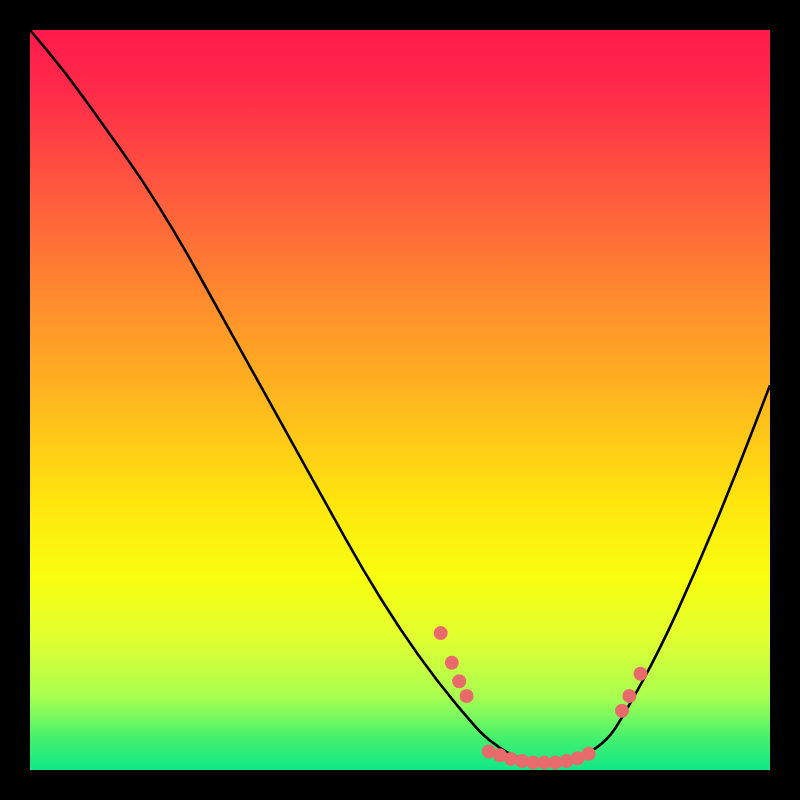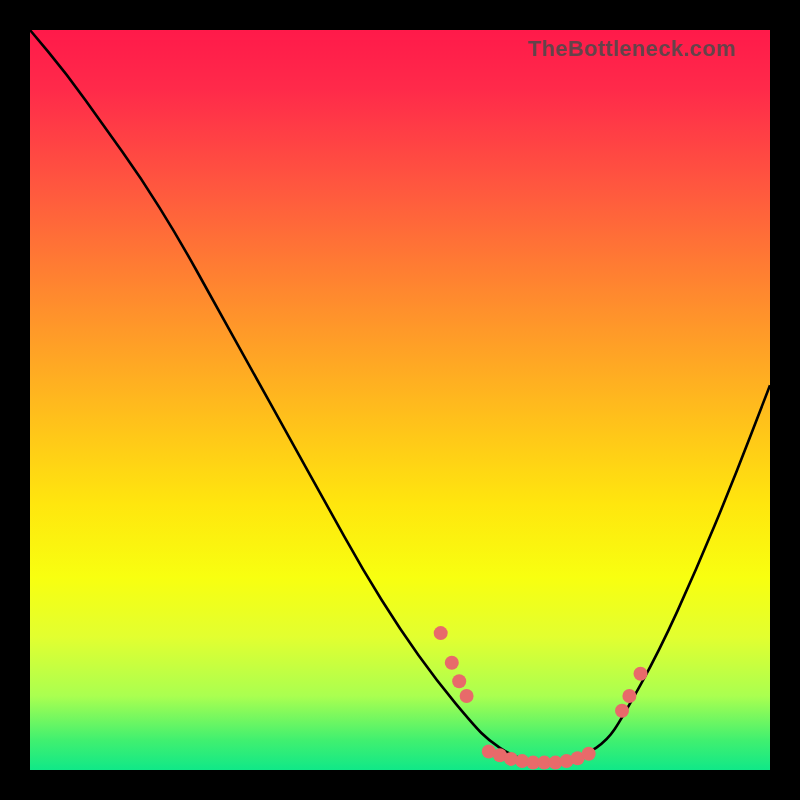--- a/index.html
+++ b/index.html
@@ -55,21 +55,20 @@
     width: 740px;
     height: 740px;
     overflow: visible;
   }
 </style>
 </head>
 <body>
 
 <div class="chart-container">
   <div class="plot-area">
-    <div class="watermark">TheBottleneck.com</div>
     <svg class="curve" viewBox="0 0 740 740" preserveAspectRatio="none">
       <path id="curve-path" fill="none" stroke="#000" stroke-width="2.6" d="M 0.0 0.0 Q 0.0 0.0 18.5 22.2 Q 37.0 44.4 55.5 70.3 Q 74.0 96.2 92.5 122.1 Q 111.0 148.0 129.5 177.6 Q 148.0 207.2 166.5 240.5 Q 185.0 273.8 203.5 307.1 Q 222.0 340.4 240.5 373.7 Q 259.0 407.0 277.5 440.3 Q 296.0 473.6 314.5 506.9 Q 333.0 540.2 351.5 569.8 Q 370.0 599.4 388.5 625.3 Q 407.0 651.2 425.5 673.4 Q 444.0 695.6 451.4 703.0 Q 458.8 710.4 469.9 717.8 Q 481.0 725.2 492.1 728.9 Q 503.2 732.6 510.6 732.6 Q 518.0 732.6 525.4 732.6 Q 532.8 732.6 543.9 728.9 Q 555.0 725.2 566.1 717.8 Q 577.2 710.4 584.6 699.3 Q 592.0 688.2 610.5 654.9 Q 629.0 621.6 647.5 580.9 Q 666.0 540.2 684.5 495.8 Q 703.0 451.4 721.5 403.3 T 740.0 355.2"></path>
       <g id="markers-group">
           <circle cx="410.7" cy="603.1" r="7" fill="#e86a6a"></circle>
           <circle cx="421.8" cy="632.7" r="7" fill="#e86a6a"></circle>
           <circle cx="429.2" cy="651.2" r="7" fill="#e86a6a"></circle>
           <circle cx="436.6" cy="666.0" r="7" fill="#e86a6a"></circle>
           <circle cx="458.8" cy="721.5" r="7" fill="#e86a6a"></circle>
           <circle cx="469.9" cy="725.2" r="7" fill="#e86a6a"></circle>
           <circle cx="481.0" cy="728.9" r="7" fill="#e86a6a"></circle>

